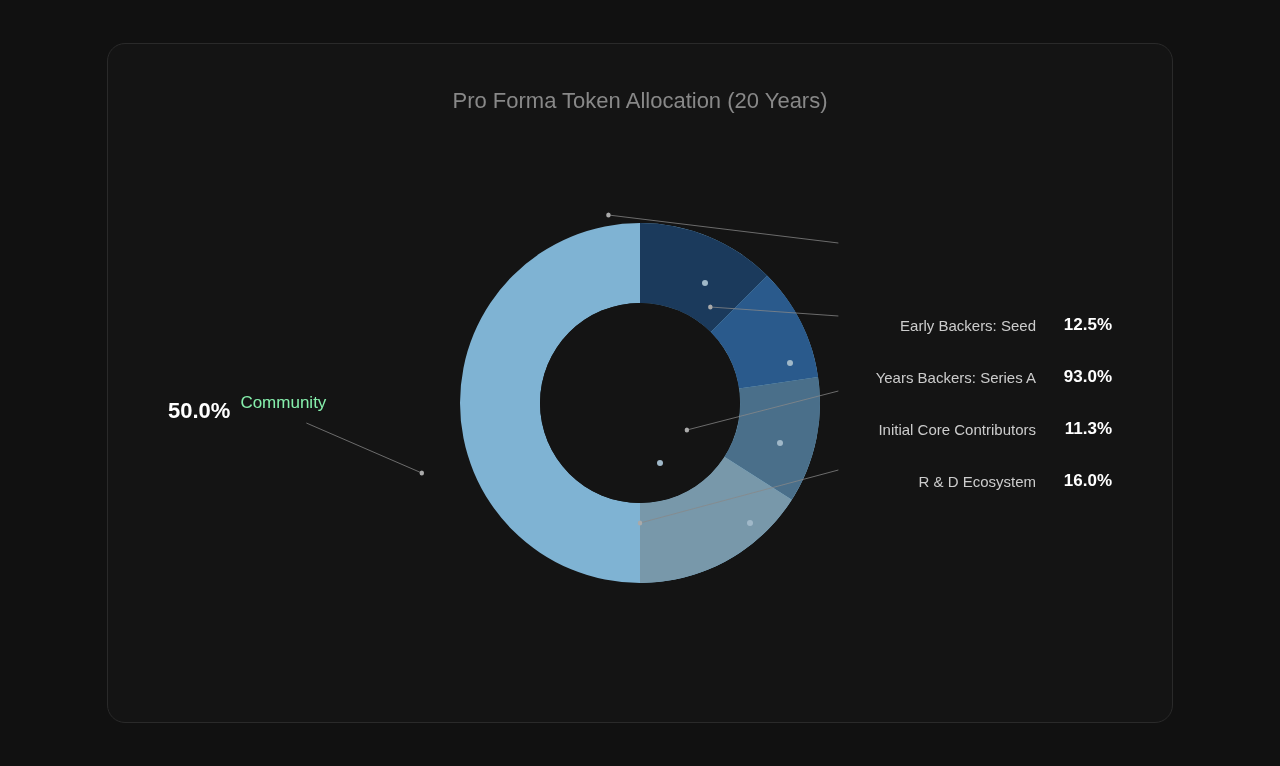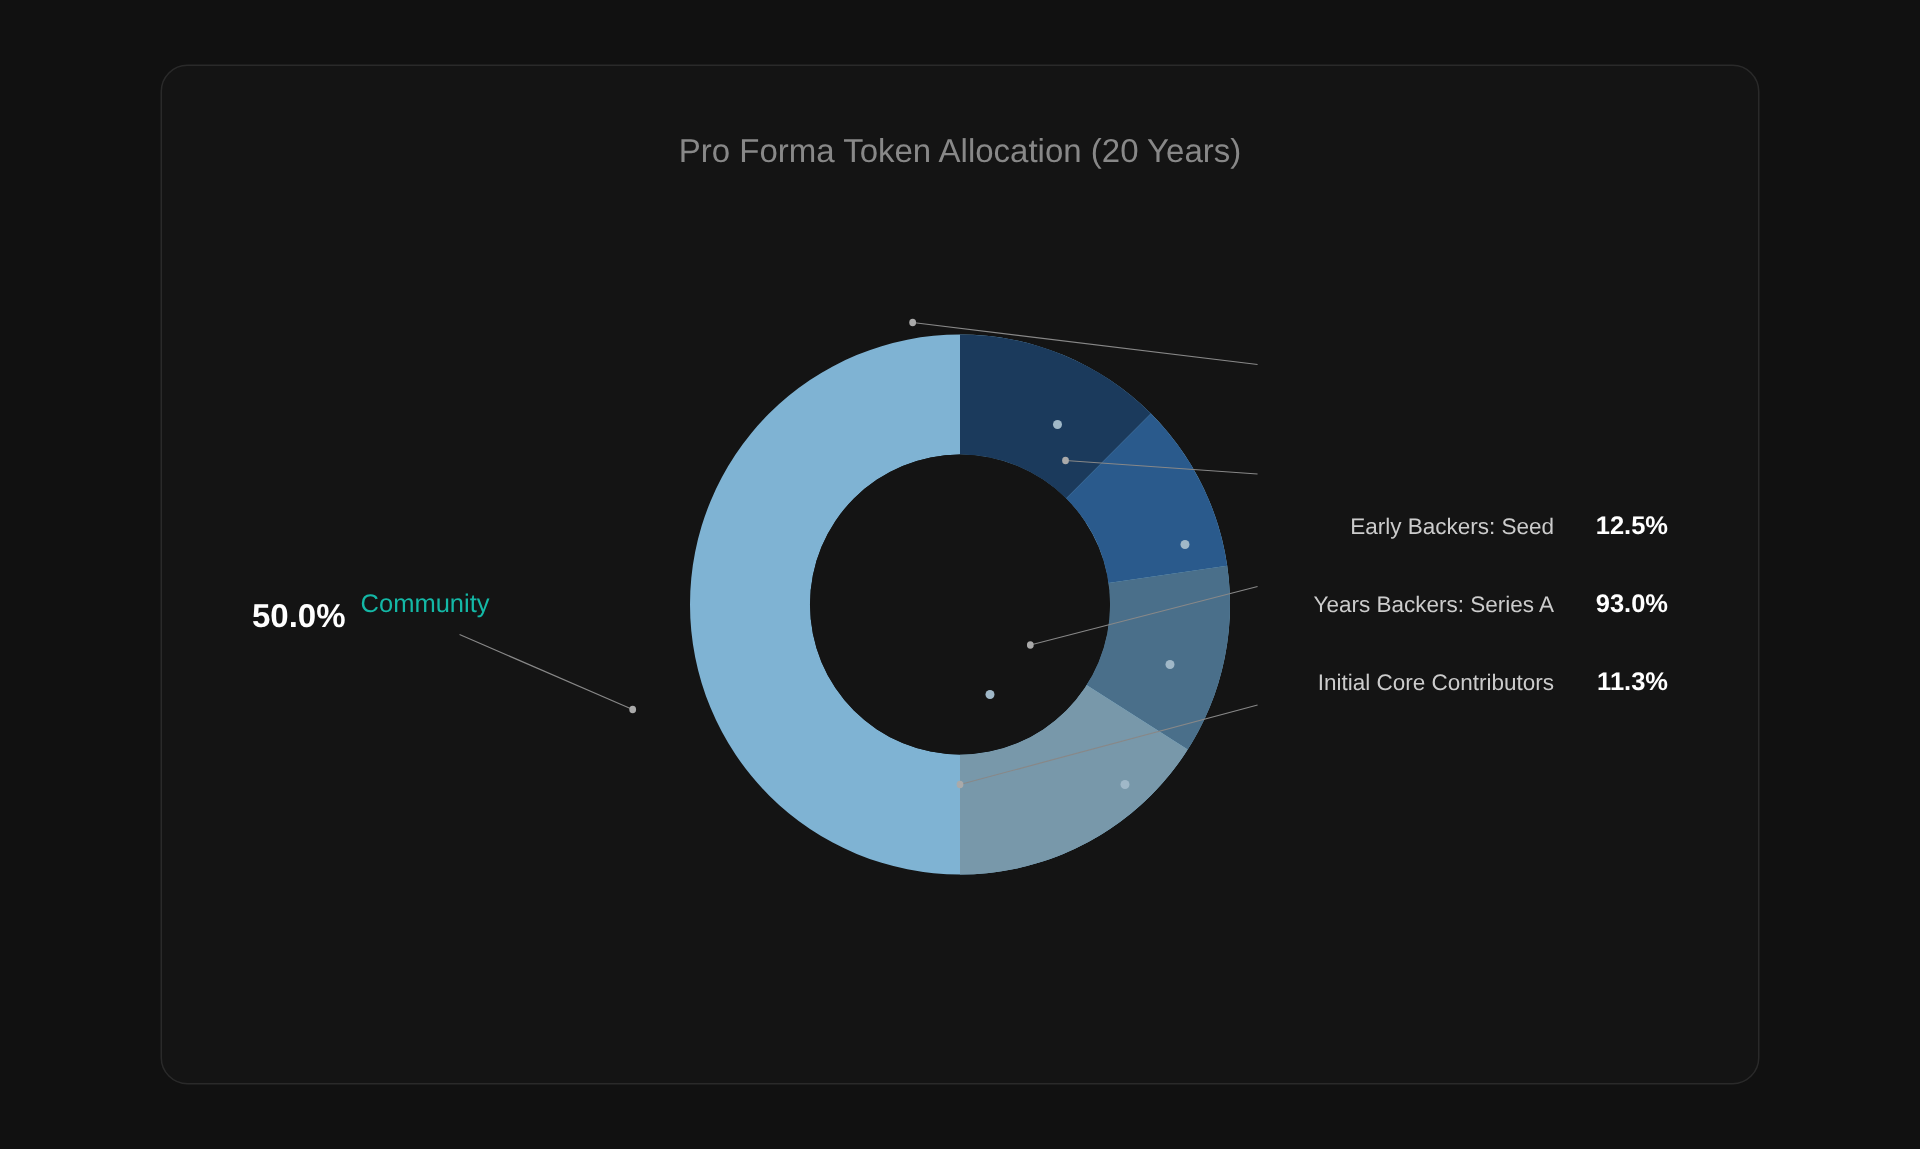--- a/index.html
+++ b/index.html
@@ -76,21 +76,21 @@
     }
 
     .left-label-group .pct {
       color: #fff;
       font-size: 22px;
       font-weight: 700;
       margin-top: 16px;
     }
 
     .left-label-group .name {
-      color: #14b8a6;
+      color: #86efac;
       font-size: 17px;
     }
 
     
     .right-labels {
       position: absolute;
       right: 60px;
       top: 50%;
       transform: translateY(-50%);
       display: flex;
@@ -227,20 +227,24 @@
         <span class="pct">12.5%</span>
       </div>
       <div class="right-label-row">
         <span class="name">Years Backers: Series A</span>
         <span class="pct">93.0%</span>
       </div>
       <div class="right-label-row">
         <span class="name">Initial Core Contributors</span>
         <span class="pct">11.3%</span>
       </div>
+      <div class="right-label-row">
+        <span class="name">R &amp; D Ecosystem</span>
+        <span class="pct">16.0%</span>
+      </div>
     </div>
 
     <svg class="lines-svg" viewBox="0 0 1180 520" preserveAspectRatio="none">
 
       <line x1="348" y1="330" x2="220" y2="280" stroke="#888" stroke-width="0.8"></line>
 
       <circle cx="348" cy="330" r="2.5" fill="#aaa"></circle>
 
       <line x1="555" y1="72" x2="810" y2="100" stroke="#888" stroke-width="0.8"></line>
       <circle cx="555" cy="72" r="2.5" fill="#aaa"></circle>

